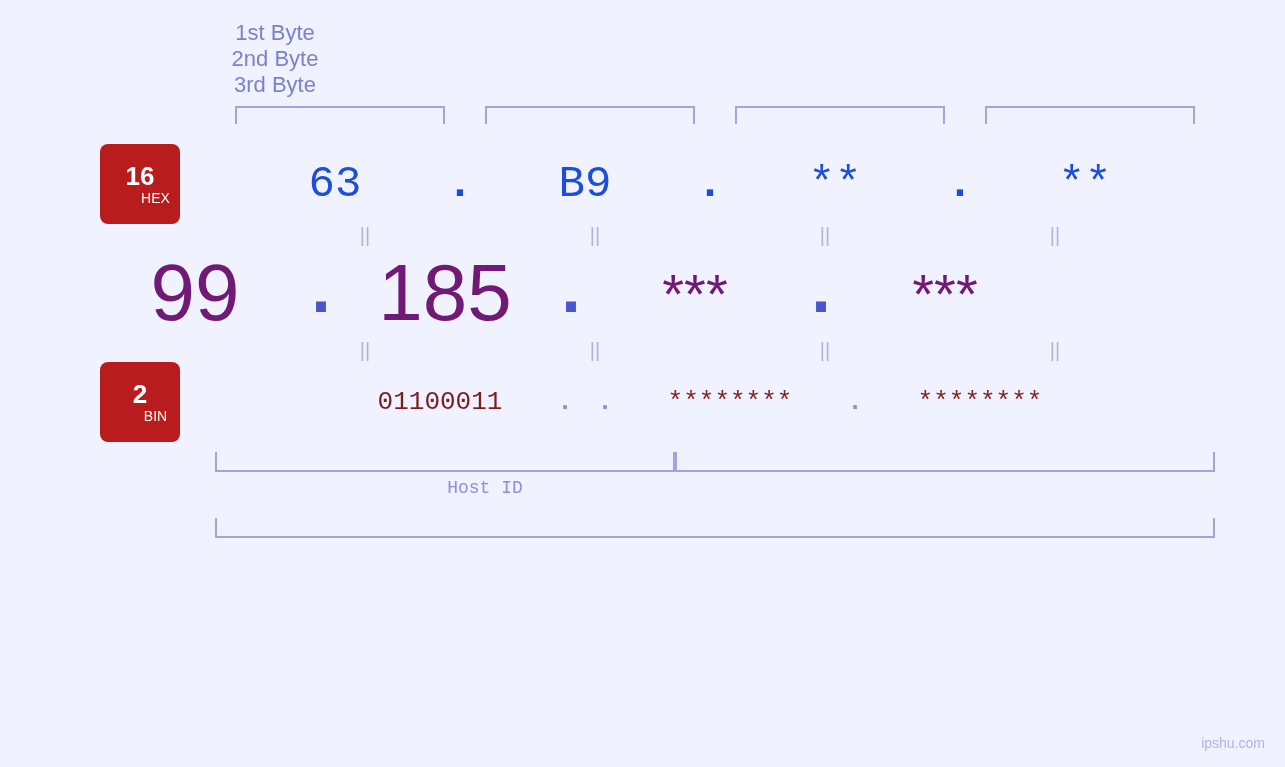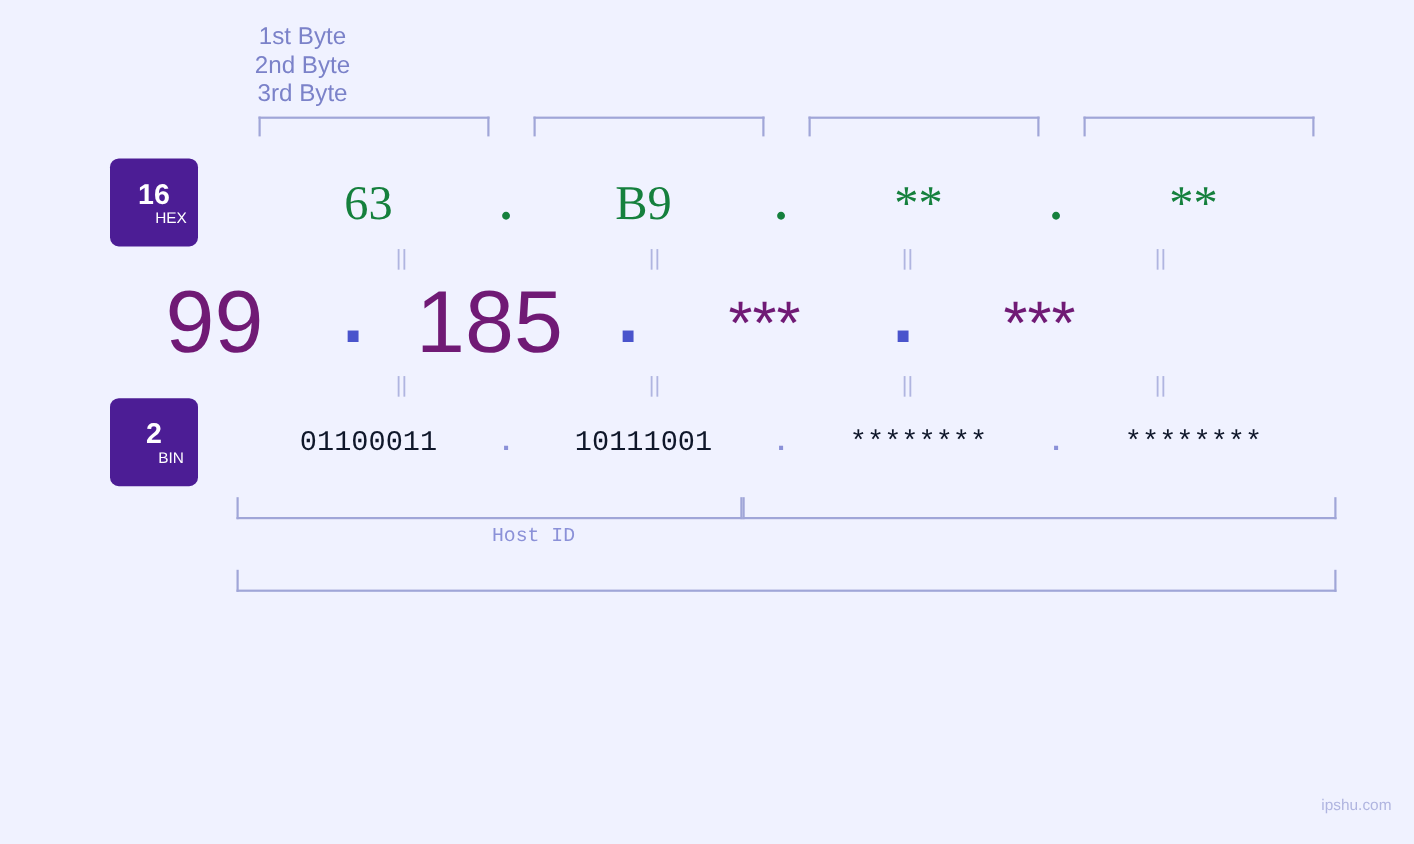--- a/index.html
+++ b/index.html
@@ -27,21 +27,21 @@
       text-align: center;
       color: #7b82c9;
       font-size: 22px;
       font-family: Arial, sans-serif;
       font-weight: 400;
     }
 
     .badge {
       width: 80px;
       height: 80px;
-      background: #4c1d95;
+      background: #b91c1c;
       border-radius: 8px;
       display: flex;
       flex-direction: column;
       align-items: center;
       justify-content: center;
       color: white;
     }
     .badge-num {
       font-size: 26px;
       font-weight: bold;
@@ -50,21 +50,21 @@
     }
     .badge-label {
       font-size: 14px;
       font-family: Arial, sans-serif;
       padding-left: 31px;
     }
 
     
     .watermark {
       position: absolute;
-      bottom: 28px;
+      bottom: 16px;
       right: 20px;
       color: #b0b5e0;
       font-size: 14px;
       font-family: Arial, sans-serif;
     }
 
     .row-wrapper {
       display: flex;
       align-items: center;
       width: 1145px;
@@ -120,24 +120,24 @@
       width: 210px;
       text-align: center;
     }
     .sep-item {
       width: 40px;
       text-align: center;
       color: #4a54cc;
       font-weight: bold;
     }
 
-    .hex-text { color: #15803d; font-size: 44px; font-family: Liberation Serif, serif; }
+    .hex-text { color: #1d4ed8; font-size: 44px; }
     .dec-text { color: #701a75; font-size: 80px; font-weight: normal; font-family: Arial, sans-serif; }
     .dec-sep { color: #4a54cc; font-size: 70px; font-weight: bold; }
-    .bin-text { color: #0f172a; font-size: 26px; }
+    .bin-text { color: #7f1d1d; font-size: 26px; }
     .bin-sep { color: #8b91d8; font-size: 26px; }
     .top-bracket {
       width: 210px;
       height: 18px;
       border-top: 2px solid #a0a6d8;
       border-left: 2px solid #a0a6d8;
       border-right: 2px solid #a0a6d8;
     }
 
   </style>
@@ -244,23 +244,20 @@
         <span class="badge-label">BIN</span>
       </div>
     </div>
     <div class="bin-row-cells">
       <div class="val-item">
         <span class="bin-text">01100011</span>
       </div>
       <div class="sep-item">
         <span class="bin-sep">.</span>
       </div>
-      <div class="val-item">
-        <span class="bin-text">10111001</span>
-      </div>
       <div class="sep-item">
         <span class="bin-sep">.</span>
       </div>
       <div class="val-item">
         <span class="bin-text">********</span>
       </div>
       <div class="sep-item">
         <span class="bin-sep">.</span>
       </div>
       <div class="val-item">

